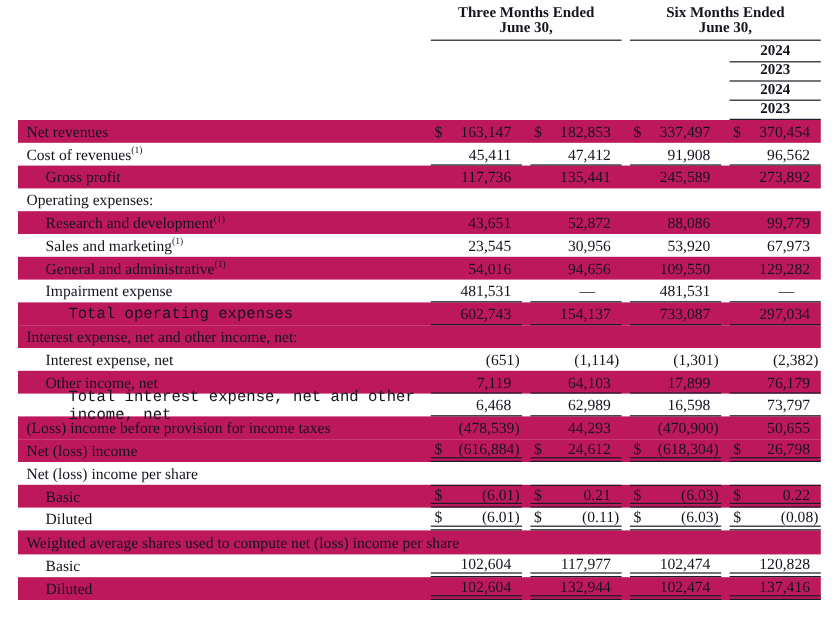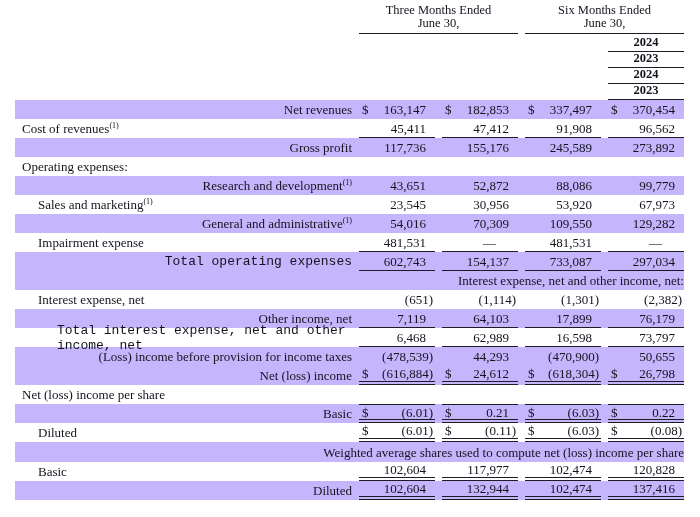--- a/index.html
+++ b/index.html
@@ -5,35 +5,35 @@
   html,body{margin:0;padding:0;}
   body{
     width:700px;height:517px;overflow:hidden;background:#ffffff;
     font-family:"Liberation Serif", serif;color:#14141e;
   }
   .sheet{position:relative;padding:4px 0 0 15px;}
   .table{width:669px;}
   .hrow{display:flex;align-items:flex-end;}
   .spacer{flex:1;}
   .group{
-    width:159px;margin-left:7px;text-align:center;font-weight:normal;
+    width:159px;margin-left:7px;text-align:center;font-weight:bold;
     font-size:12.5px;line-height:13px;border-bottom:1px solid #1c1c26;
     padding-bottom:3px;
   }
   .yrow{margin-top:2px;flex-direction:column;}
   .ycell{
     width:76px;margin-left:7px;text-align:center;font-weight:bold;
     font-size:12.5px;line-height:13px;border-bottom:1px solid #1c1c26;
     padding-bottom:2px;
   }
   .row{
     display:flex;align-items:center;height:19px;box-sizing:border-box;
     font-size:13px;line-height:15px;
   }
-  .row.shade{background:#c4b5fd;text-align:right;}
+  .row.shade{background:#be185d;}
   .row.tall{height:20px;}
   .label{flex:1;white-space:normal;}
   .label.i0{padding-left:7px;}
   .label.i1{padding-left:23px;}
   .label.i2{padding-left:42px;font-family:Liberation Mono, monospace;}
   sup{font-size:8px;line-height:0;vertical-align:super;}
   .val{
     width:76px;margin-left:7px;align-self:stretch;box-sizing:border-box;
     position:relative;display:flex;align-items:center;justify-content:flex-end;
   }
@@ -105,21 +105,21 @@
           <div class="val">
             <span class="num">96,562</span>
           </div>
         </div>
         <div class="row shade rule-none">
           <div class="label i1"><span>Gross profit</span></div>
           <div class="val">
             <span class="num">117,736</span>
           </div>
           <div class="val">
-            <span class="num">155,176</span>
+            <span class="num">135,441</span>
           </div>
           <div class="val">
             <span class="num">245,589</span>
           </div>
           <div class="val">
             <span class="num">273,892</span>
           </div>
         </div>
         <div class="row rule-none">
           <div class="label i0"><span>Operating expenses:</span></div>
@@ -153,21 +153,21 @@
           <div class="val">
             <span class="num">67,973</span>
           </div>
         </div>
         <div class="row shade rule-none">
           <div class="label i1"><span>General and administrative</span><sup>(1)</sup></div>
           <div class="val">
             <span class="num">54,016</span>
           </div>
           <div class="val">
-            <span class="num">70,309</span>
+            <span class="num">94,656</span>
           </div>
           <div class="val">
             <span class="num">109,550</span>
           </div>
           <div class="val">
             <span class="num">129,282</span>
           </div>
         </div>
         <div class="row rule-single">
           <div class="label i1"><span>Impairment expense</span></div>

